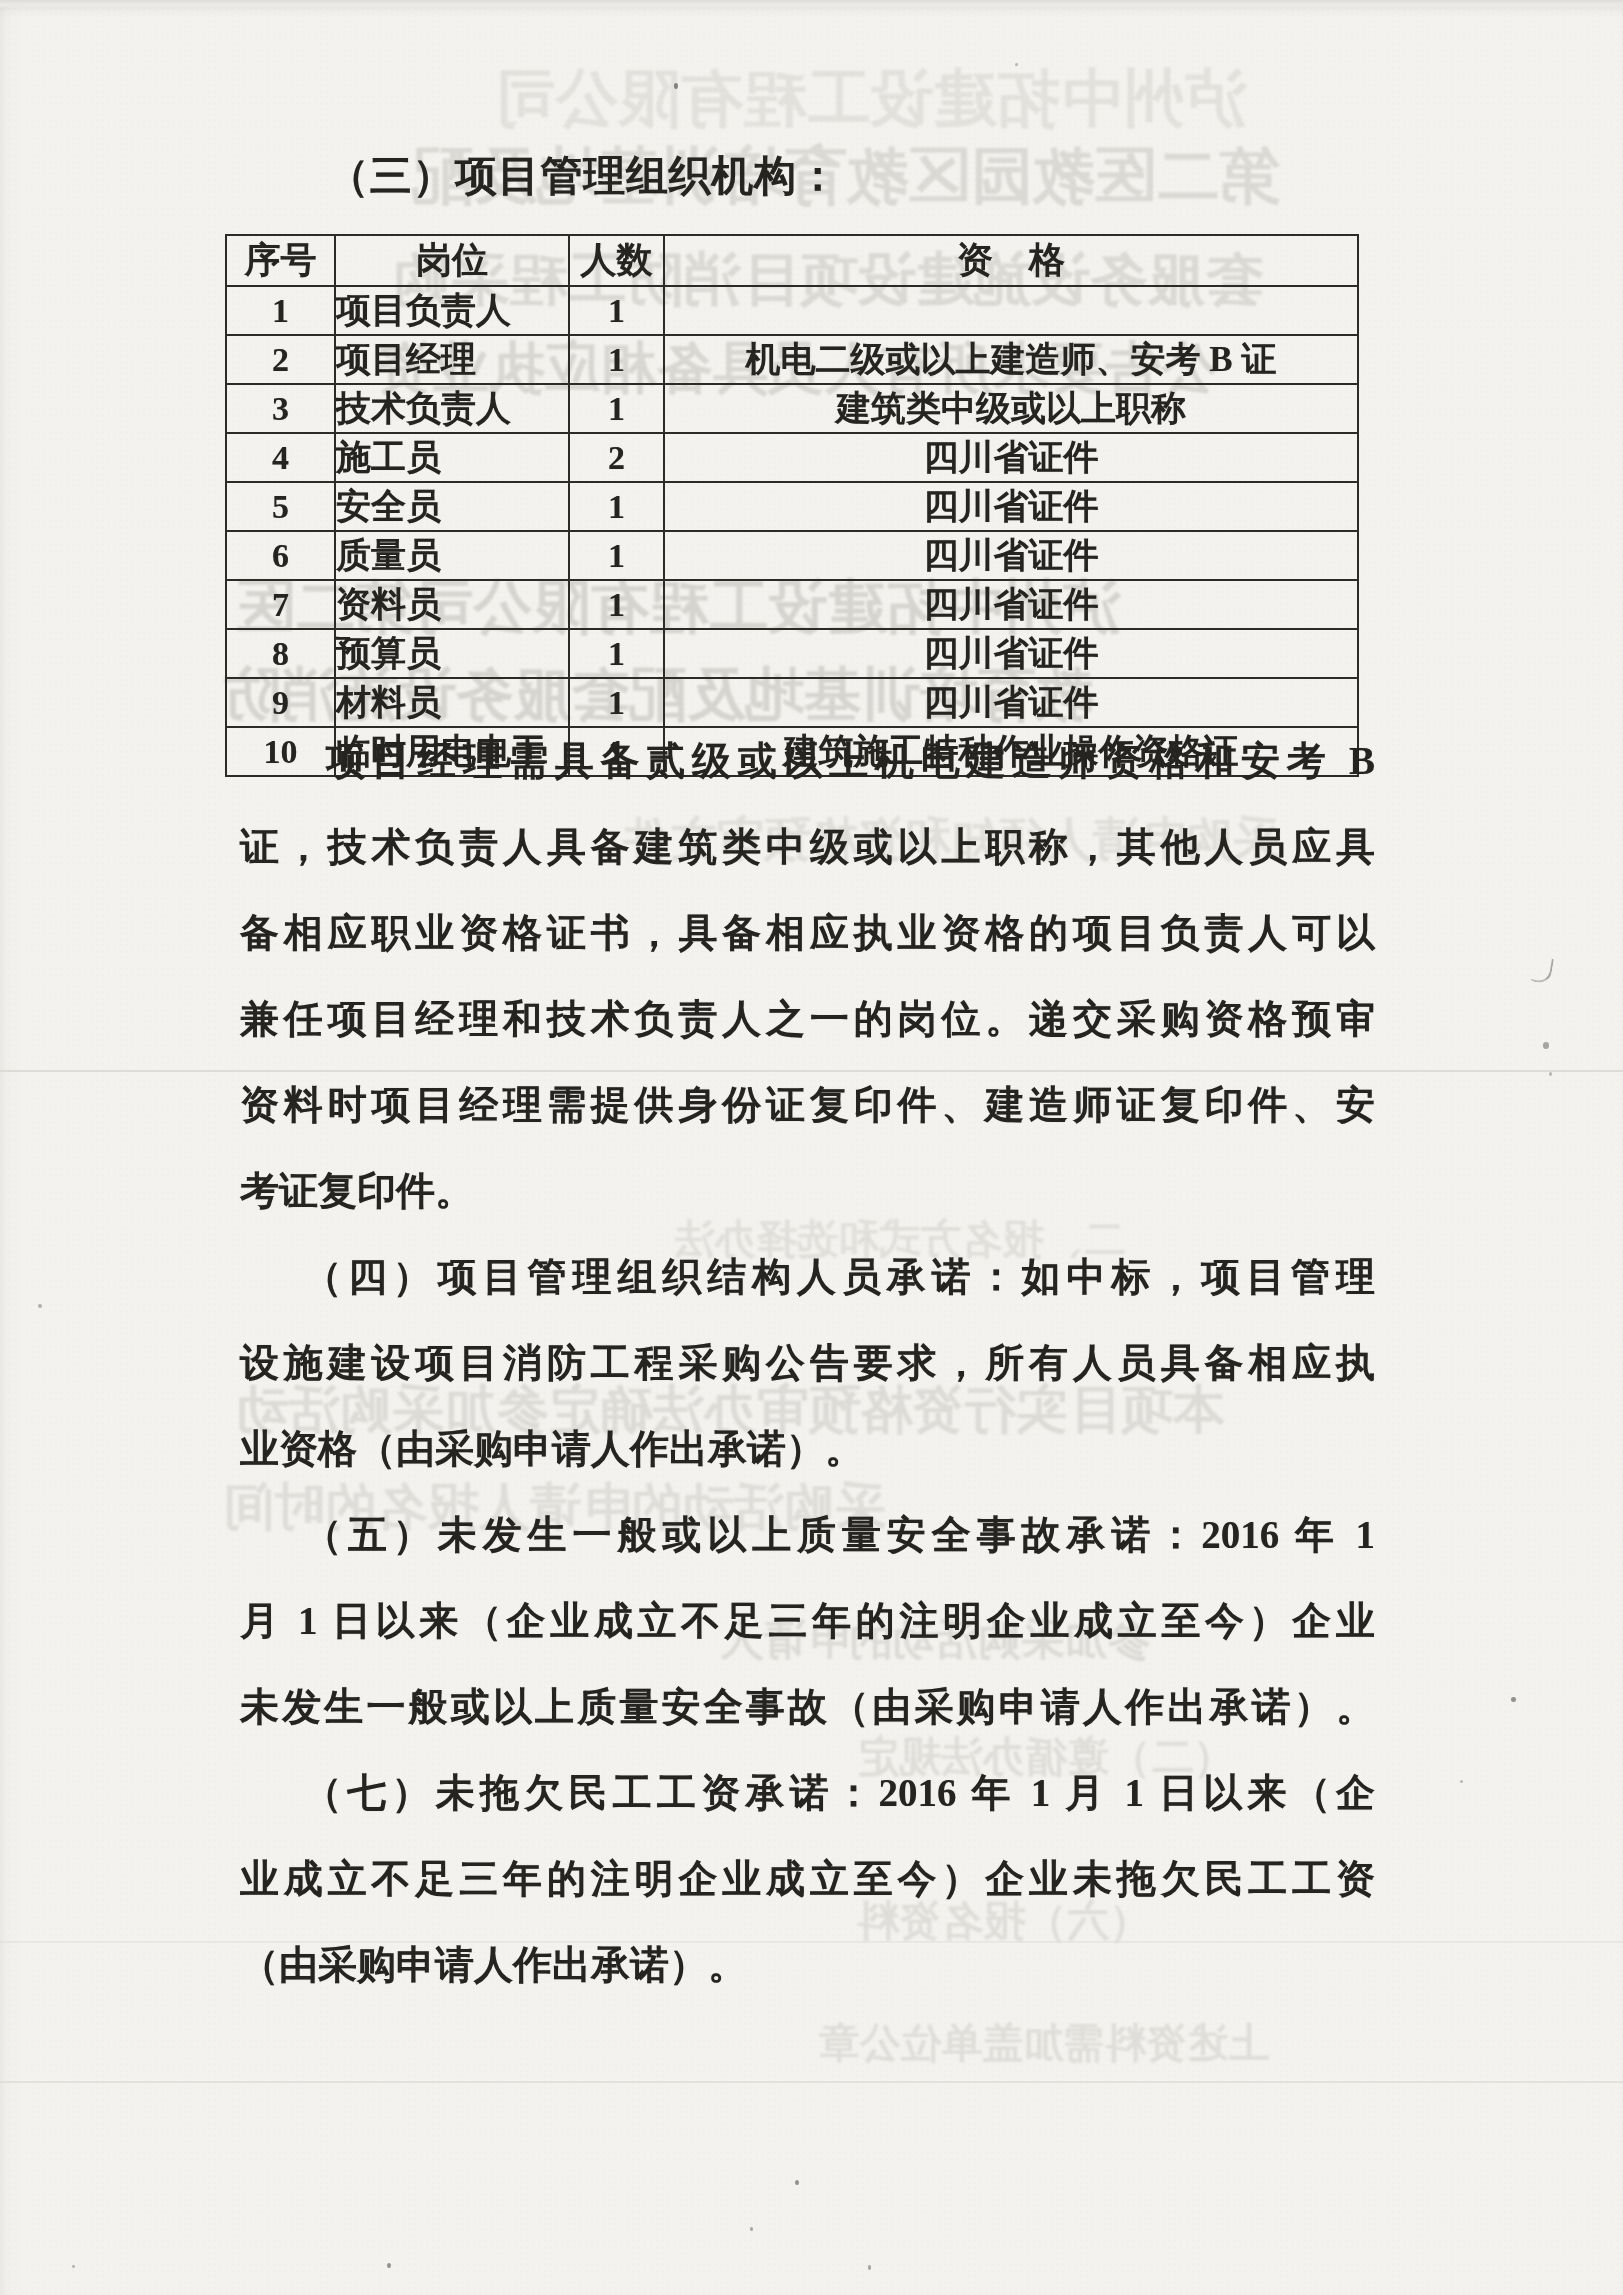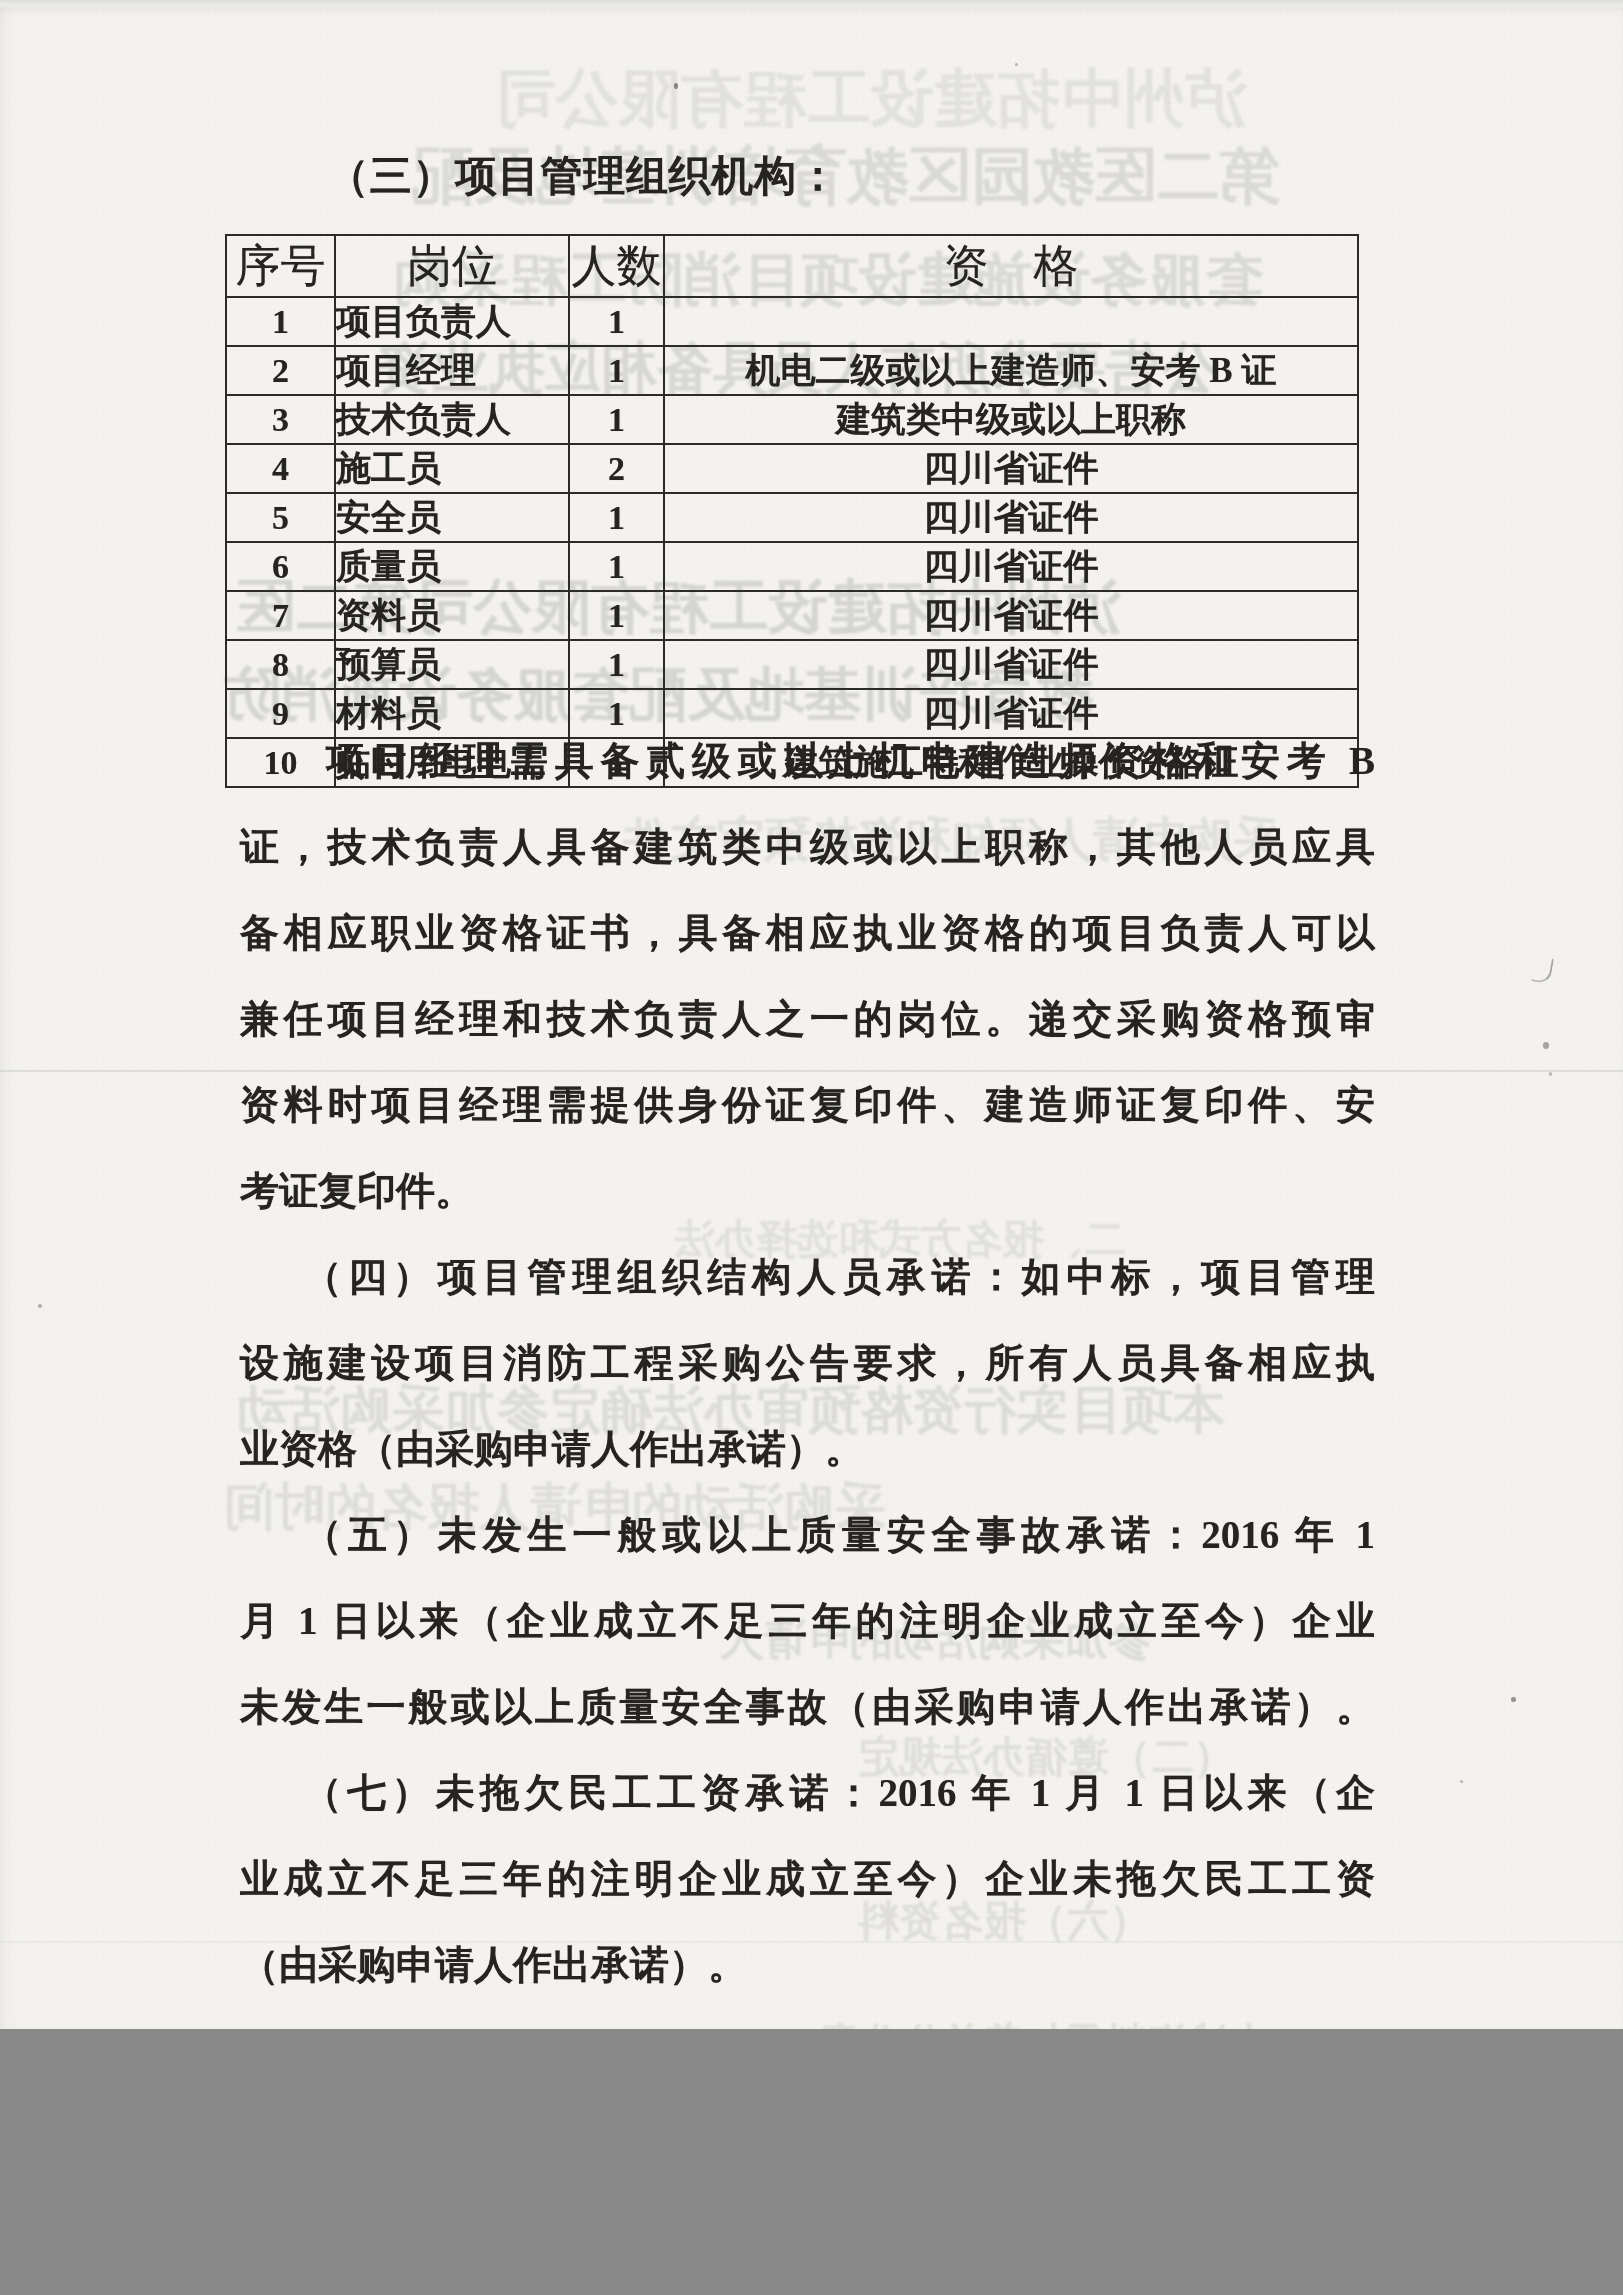--- a/index.html
+++ b/index.html
@@ -1,18 +1,18 @@
 <!DOCTYPE html>
 <html style="font-size:10.5px"><head>
 <meta charset="utf-8">
 <style>
   html,body{margin:0;padding:0;background:#888;}
   .page{
     position:relative;
-    width:1623px;height:2029px;
+    width:1623px;height:2295px;
     background:#f3f2ee;
     background-image:radial-gradient(rgba(60,60,55,0.016) 0.7px, transparent 1px);
     background-size:5.9px 5.9px;
     overflow:hidden;
     font-family:"Liberation Serif","DejaVu Serif",serif;
     color:#262420;
     box-shadow:inset 0 11.8px 14.4px -9.2px rgba(0,0,0,0.18), inset 17px 0 31px -22px rgba(0,0,0,0.07);
   }
   .top-edge{
     position:absolute;left:0;top:0;width:100%;height:9.2px;
@@ -46,21 +46,21 @@
   table.staff th, table.staff td{
     border:2px solid #2d2b28;
     height:41px;
     padding:0;
     font-weight:bold;
     text-shadow:0 0 0.7px rgba(38,36,31,.35);
     overflow:hidden;
     white-space:nowrap;
   }
   table.staff{border:2.6px solid #2d2b28;}
-  table.staff th{font-size:45px;text-align:center;font-weight:normal;}
+  table.staff th{font-size:36px;text-align:center;font-weight:bold;}
   td.c-no, td.c-count{font-size:34px;text-align:center;}
   td.c-post{font-size:35px;text-align:left;padding-left:15.7px;}
   td.c-qual{font-size:35px;text-align:center;padding-left:17px;}
   
   .body-text{
     position:absolute;left:240px;top:718px;width:1135px;
   }
   .bl{
     height:86px;line-height:86px;
     font-size:39px;font-weight:bold;

